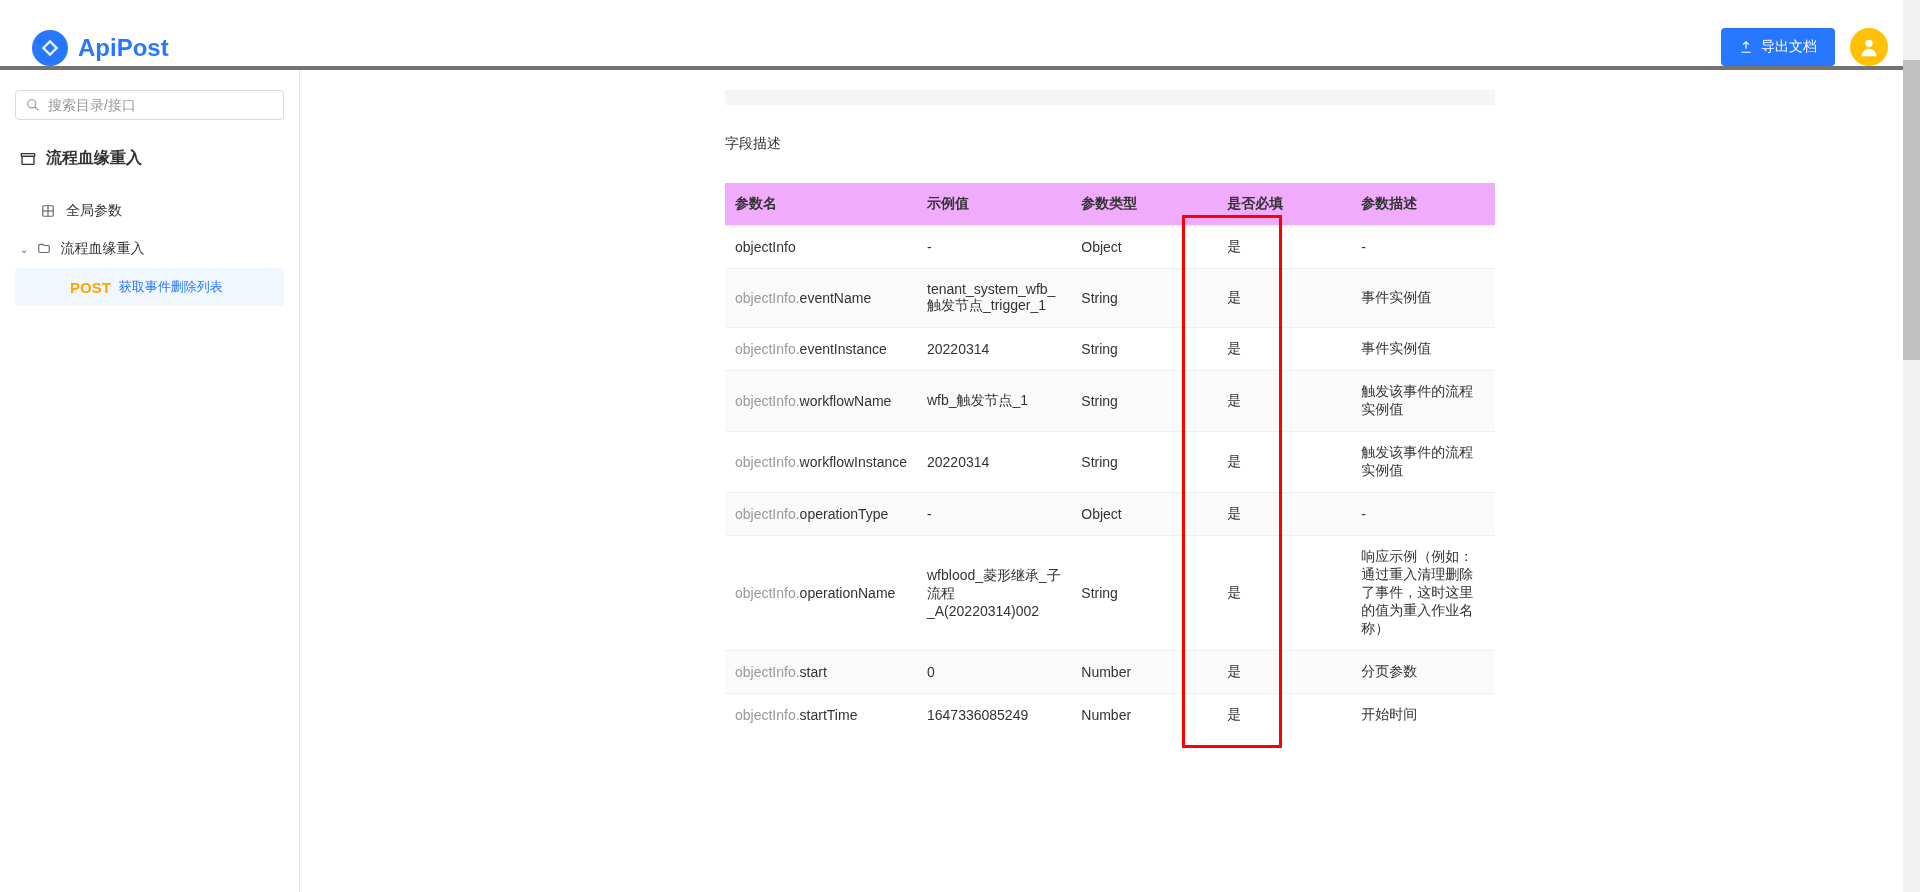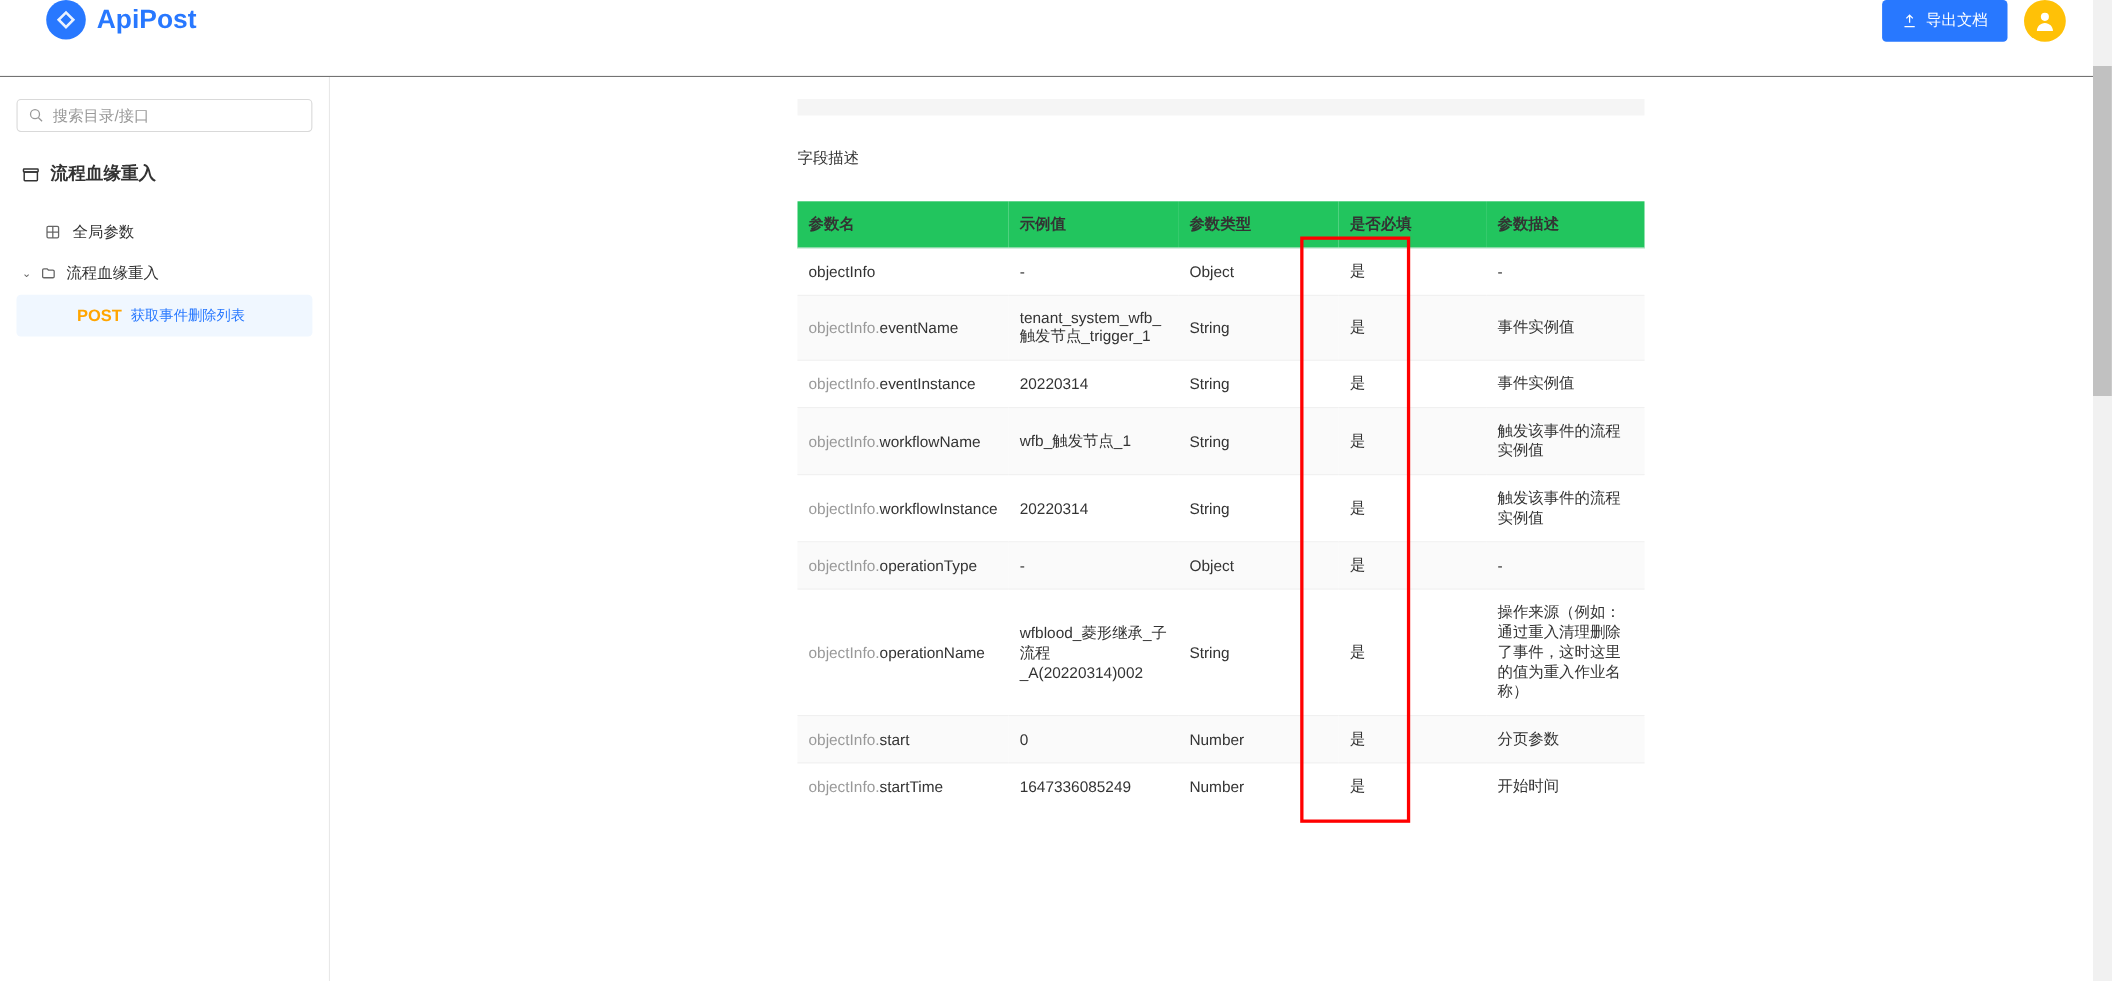--- a/index.html
+++ b/index.html
@@ -1,18 +1,18 @@
 <!DOCTYPE html>
 <html><head>
   <meta charset="utf-8">
   <style>
     * { margin: 0; padding: 0; box-sizing: border-box; }
     body { font-family: -apple-system, BlinkMacSystemFont, "Segoe UI", "PingFang SC", "Microsoft YaHei", sans-serif; font-size: 14px; color: #333; background: #fff; }
     
-    .header { height: 70px; border-bottom: 1px solid #737373; display: flex; align-items: flex-start; justify-content: space-between; padding: 0 42px; }
+    .header { height: 70px; border-bottom: 4px solid #737373; display: flex; align-items: flex-end; justify-content: space-between; padding: 0 32px; }
     .logo { display: flex; align-items: center; gap: 10px; font-size: 24px; font-weight: 600; color: #2878ff; }
     .logo-icon { width: 36px; height: 36px; background: #2878ff; border-radius: 50%; display: flex; align-items: center; justify-content: center; color: #fff; }
     .header-right { display: flex; align-items: center; gap: 15px; }
     .export-btn { background: #2878ff; color: #fff; border: none; padding: 10px 18px; border-radius: 4px; font-size: 14px; cursor: pointer; display: flex; align-items: center; gap: 8px; }
     .avatar { width: 38px; height: 38px; border-radius: 50%; background: #ffc107; display: flex; align-items: center; justify-content: center; color: #fff; }
     
     .container { display: flex; height: calc(100vh - 70px); }
     
     .sidebar { width: 300px; border-right: 1px solid #e8e8e8; padding: 20px 15px; overflow-y: auto; }
     .search-box { display: flex; align-items: center; border: 1px solid #d9d9d9; border-radius: 4px; padding: 6px 10px; margin-bottom: 20px; gap: 8px; }
@@ -29,21 +29,21 @@
     .chevron { font-size: 10px; color: #666; }
     
     .main { flex: 1; overflow-y: auto; padding: 0 20px; position: relative; }
     .main-inner { max-width: 770px; margin: 0 auto; padding: 20px 0; }
     
     .code-block { background: #f5f5f5; height: 15px; margin-bottom: 25px; }
     
     .section-title { font-size: 14px; color: #333; margin: 30px 0; }
     
     .param-table { width: 100%; border-collapse: collapse; }
-    .param-table th { background: #22c55e; text-align: left; padding: 12px 10px; font-weight: 600; font-size: 14px; border: none; }
+    .param-table th { background: #f0abfc; text-align: left; padding: 12px 10px; font-weight: 600; font-size: 14px; border: none; }
     .param-table td { padding: 12px 10px; font-size: 14px; border-top: 1px solid #f0f0f0; }
     .param-table tr:nth-child(even) td { background: #fafafa; }
     .param-table tr:nth-child(odd) td { background: #fff; }
     .param-name-prefix { color: #999; }
     .param-name-suffix { color: #333; }
     
     .col-name { width: 155px; }
     .col-example { width: 155px; }
     .col-type { width: 155px; }
     .col-required { width: 146px; }
@@ -197,21 +197,21 @@
                 <td class="col-example">-</td>
                 <td class="col-type">Object</td>
                 <td class="col-required">是</td>
                 <td class="col-desc">-</td>
               </tr>
               <tr>
                 <td class="col-name"><span class="param-name-prefix">objectInfo.</span><span class="param-name-suffix">operationName</span></td>
                 <td class="col-example">wfblood_菱形继承_子流程_A(20220314)002</td>
                 <td class="col-type">String</td>
                 <td class="col-required">是</td>
-                <td class="col-desc">操作来源（例如：通过重入清理删除了事件，这时这里的值为重入作业名称）</td>
+                <td class="col-desc">响应示例（例如：通过重入清理删除了事件，这时这里的值为重入作业名称）</td>
               </tr>
               <tr>
                 <td class="col-name"><span class="param-name-prefix">objectInfo.</span><span class="param-name-suffix">start</span></td>
                 <td class="col-example">0</td>
                 <td class="col-type">Number</td>
                 <td class="col-required">是</td>
                 <td class="col-desc">分页参数</td>
               </tr>
               <tr>
                 <td class="col-name"><span class="param-name-prefix">objectInfo.</span><span class="param-name-suffix">startTime</span></td>

